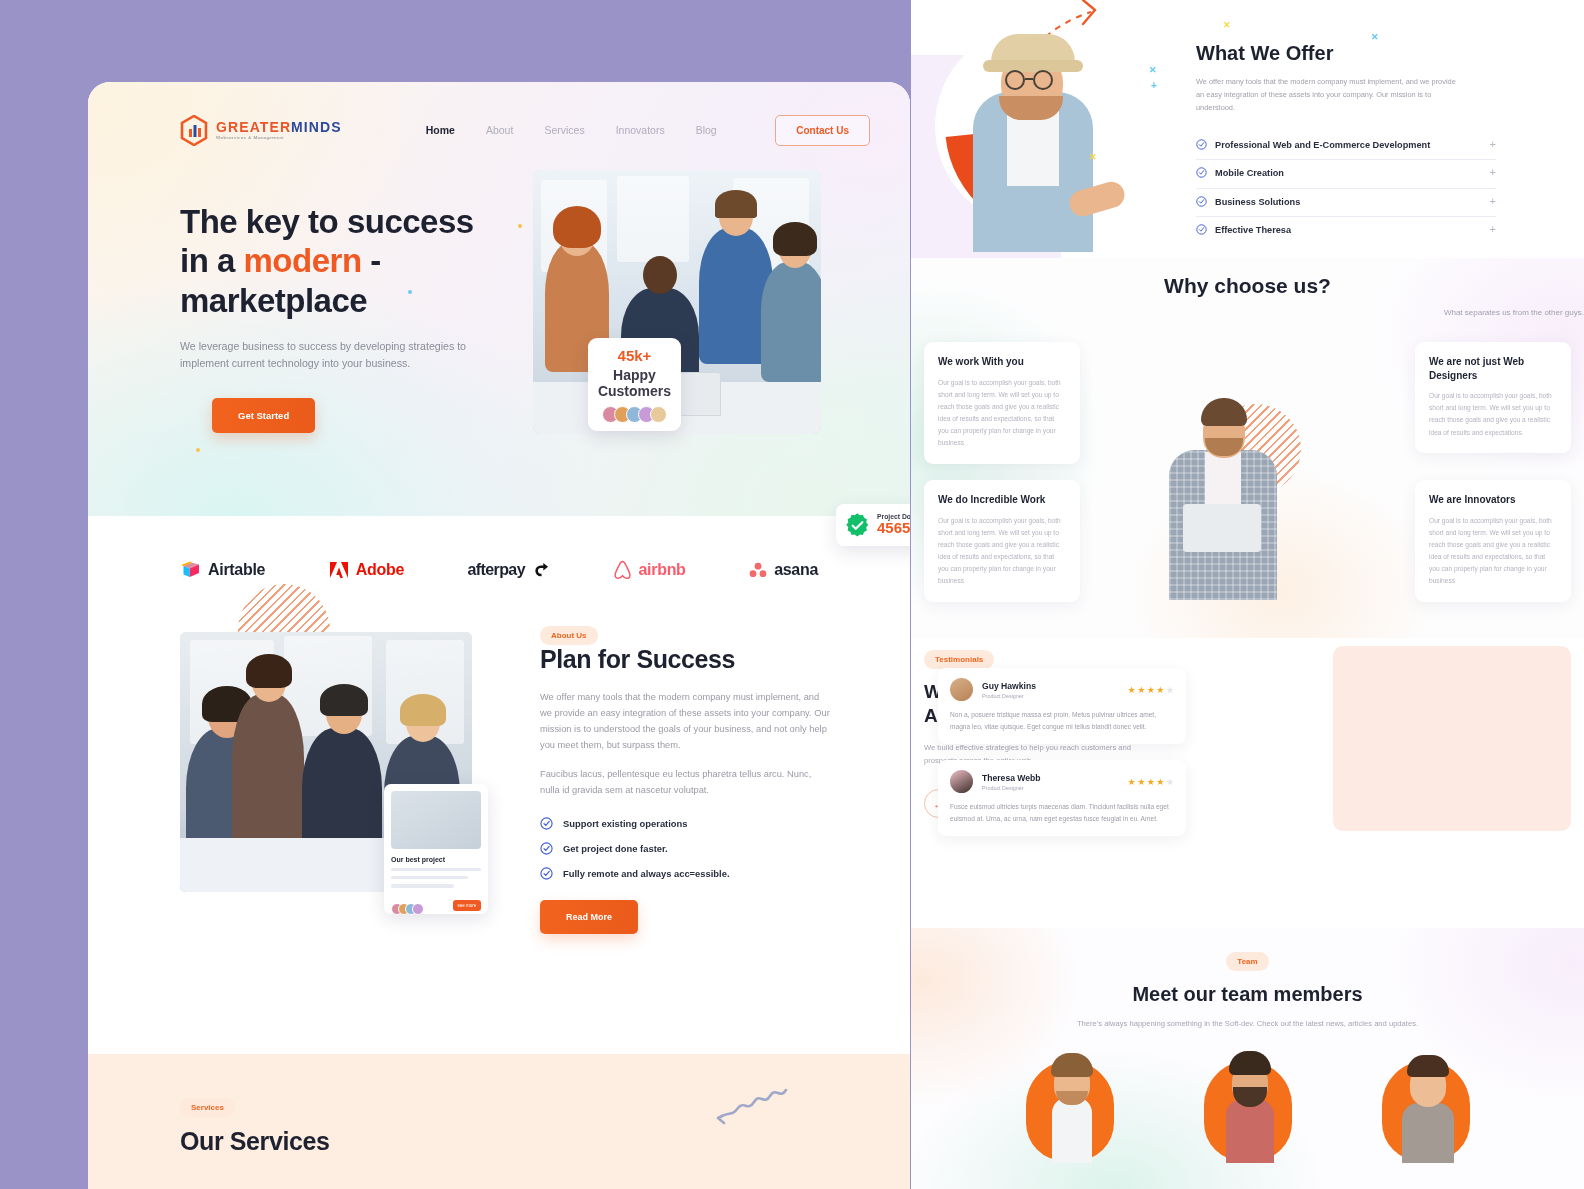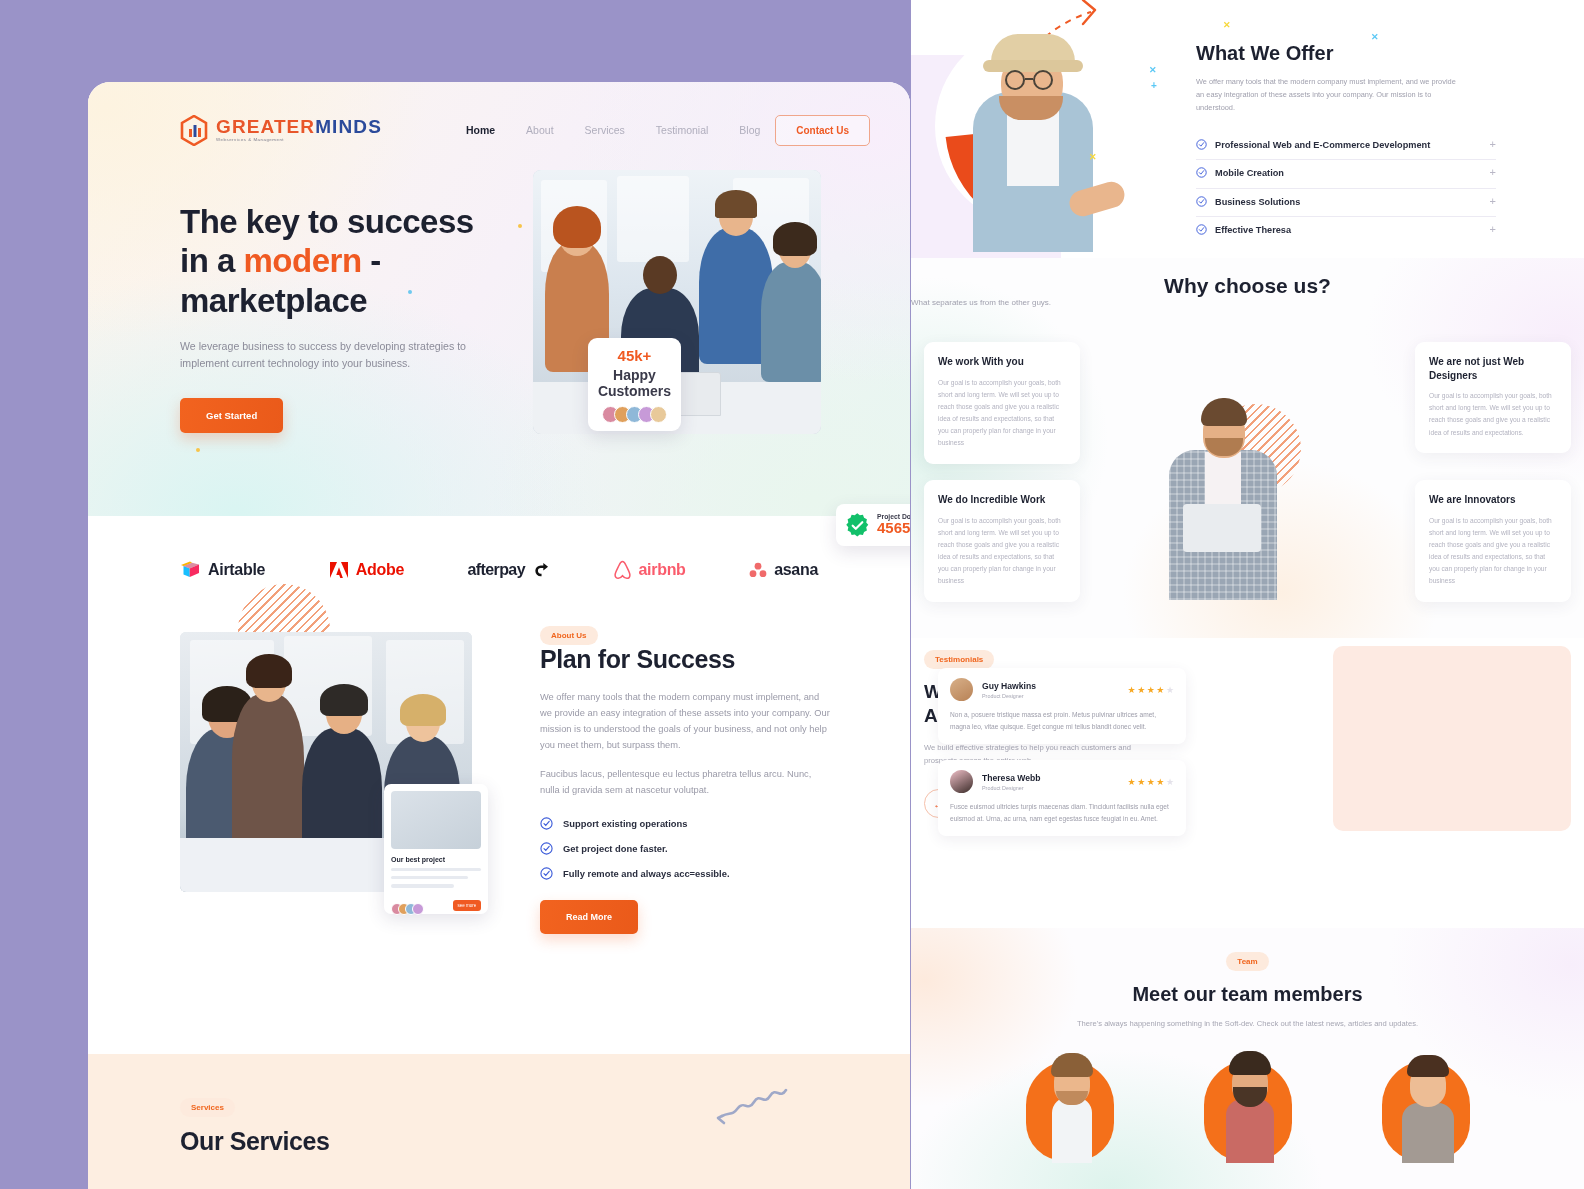--- a/index.html
+++ b/index.html
@@ -34,21 +34,21 @@
   .hdr {
     display:flex; align-items:center;
     padding: 22px 40px 0 92px;
     height: 74px;
   }
   .logo { display:flex; align-items:center; gap:8px; }
   .logo-mark {
     width:28px;height:31px;position:relative;flex:none;
   }
   .logo-text-wrap{ display:flex; flex-direction:column; line-height:1; }
-  .logo-text { font-size:19px; font-weight:bold; letter-spacing:1.1px; }
+  .logo-text { font-size:14px; font-weight:bold; letter-spacing:1.1px; }
   .logo-text .a { color:#e8562a; }
   .logo-text .b { color:#2b4a9b; }
   .logo-sub { font-size:4.4px; color:#7b7b8a; letter-spacing:.5px; margin-top:2px; }
 
   .nav { display:flex; gap:31px; margin-left:84px; align-items:center; }
   .nav a { font-size:10.5px; color:#b0aebd; text-decoration:none; }
   .nav a.active { color:#1d2130; font-weight:bold; }
   .contact-btn {
     margin-left:auto;
     border:1px solid #f0a68b;
@@ -63,20 +63,21 @@
   .hero-h1 { font-size:33px; line-height:1.19; font-weight:bold; color:#1d2130; letter-spacing:-.5px; }
   .hero-h1 .orange { color:#f05a22; }
   .hero-p { margin-top:18px; font-size:10.6px; line-height:1.62; color:#8b8b99; width:302px; }
   .get-started {
     margin-top:26px; display:inline-block;
     background:linear-gradient(100deg,#f2631f,#ea5a1a);
     color:#fff; border:none; border-radius:5px;
     font-size:9.5px; font-weight:bold;
     padding:12px 26px; cursor:pointer;
     box-shadow:0 6px 14px rgba(240,90,34,.25);
+    margin-left:32px;
   }
 
   
   .hero-img {
     position:absolute; left:445px; top:88px;
     width:288px; height:264px; border-radius:8px;
     overflow:hidden;
     background:linear-gradient(160deg,#cbd8e4,#e4e9ee);
   }
   .hero-img .sky { position:absolute;inset:0;
@@ -220,21 +221,21 @@
 
   
   .why { position:relative; height:380px;
     background:
       radial-gradient(ellipse 260px 240px at 3% 48%, #dff3ec 0%, rgba(223,243,236,0) 68%),
       radial-gradient(ellipse 300px 230px at 97% 20%, #f8eefb 0%, rgba(248,238,251,0) 66%),
       radial-gradient(ellipse 240px 200px at 55% 88%, #fdf0e3 0%, rgba(253,240,227,0) 66%),
       #fdfdfe;
   }
   .why-h { text-align:center; font-size:21px;font-weight:bold;color:#1d2130;padding-top:16px; }
-  .why-sub { text-align:left;font-size:8px;color:#a0a0ae;}
+  .why-sub { text-align:right;font-size:8px;color:#a0a0ae;margin-top:10px; }
   .wcard {
     position:absolute; width:156px; background:#fff; border-radius:9px;
     box-shadow:0 4px 16px rgba(60,50,90,.07);
     padding:13px 14px 14px;
   }
   .wcard h4{ font-size:10px;color:#1d2130;line-height:1.35; }
   .wcard p{ font-size:6.6px;line-height:1.85;color:#b3b3c0;margin-top:8px; }
   .wc1{ left:13px; top:84px; }
   .wc2{ right:13px; top:84px; }
   .wc3{ left:13px; top:222px; }
@@ -320,21 +321,21 @@
             <span class="a">GREATER</span><span class="b">MINDS</span>
           </div>
           <div class="logo-sub">Webservices &amp; Management</div>
         </div>
       </div>
 
       <nav class="nav">
         <a href="#" class="active">Home</a>
         <a href="#">About</a>
         <a href="#">Services</a>
-        <a href="#">Testimonial</a>
+        <a href="#">Innovators</a>
         <a href="#">Blog</a>
       </nav>
 
       <button class="contact-btn">Contact Us</button>
     </div>
 
     <div class="hero-left">
       <h1 class="hero-h1">
         <span>The key to success</span><br>
         <span>in a </span><span class="orange">modern</span><span> -</span><br>

